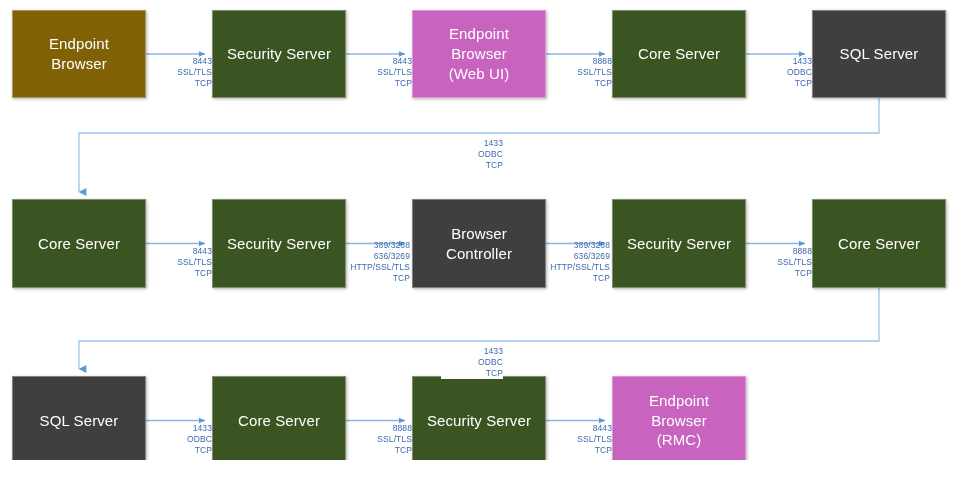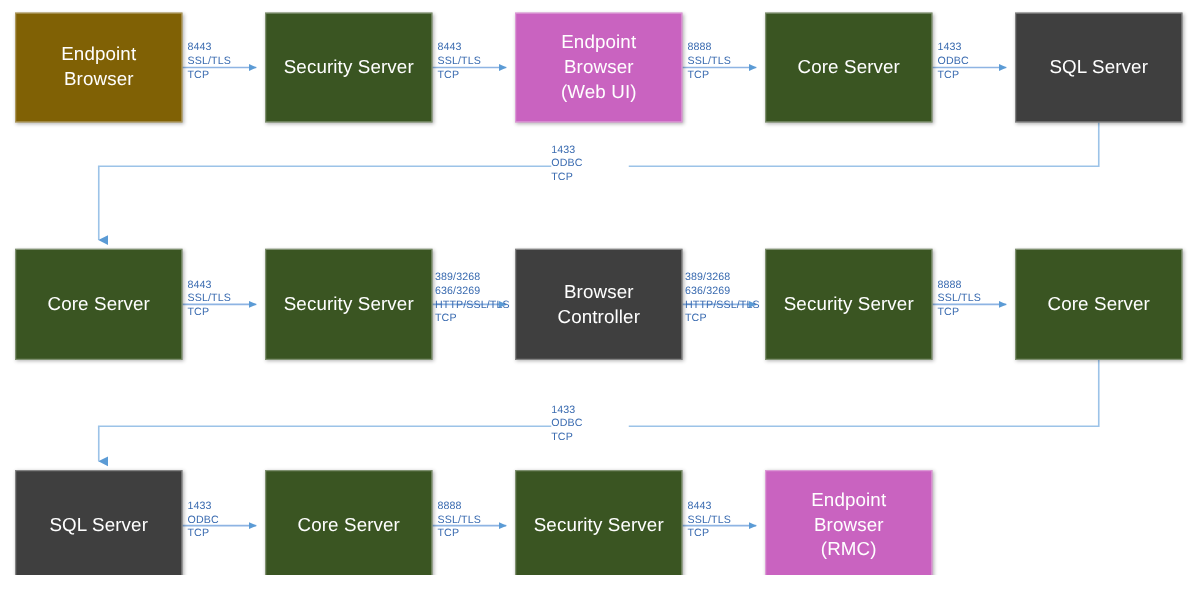--- a/index.html
+++ b/index.html
@@ -34,24 +34,25 @@
     box-shadow: 1px 1px 3px rgba(0,0,0,0.30);
     padding: 2px 4px;
     white-space: pre-line;
     user-select: none;
   }
   .conn-label {
     position: absolute;
     color: #3A6BB0;
     font-size: 8.5px;
     line-height: 11px;
-    text-align: left;
+    text-align: right;
     white-space: pre-line;
     letter-spacing: 0.1px;
     user-select: none;
+    margin-top: 24px;
   }
   .svg-layer {
     position: absolute;
     left: 0;
     top: 0;
     width: 960px;
     height: 477px;
     pointer-events: none;
   }
 </style>

